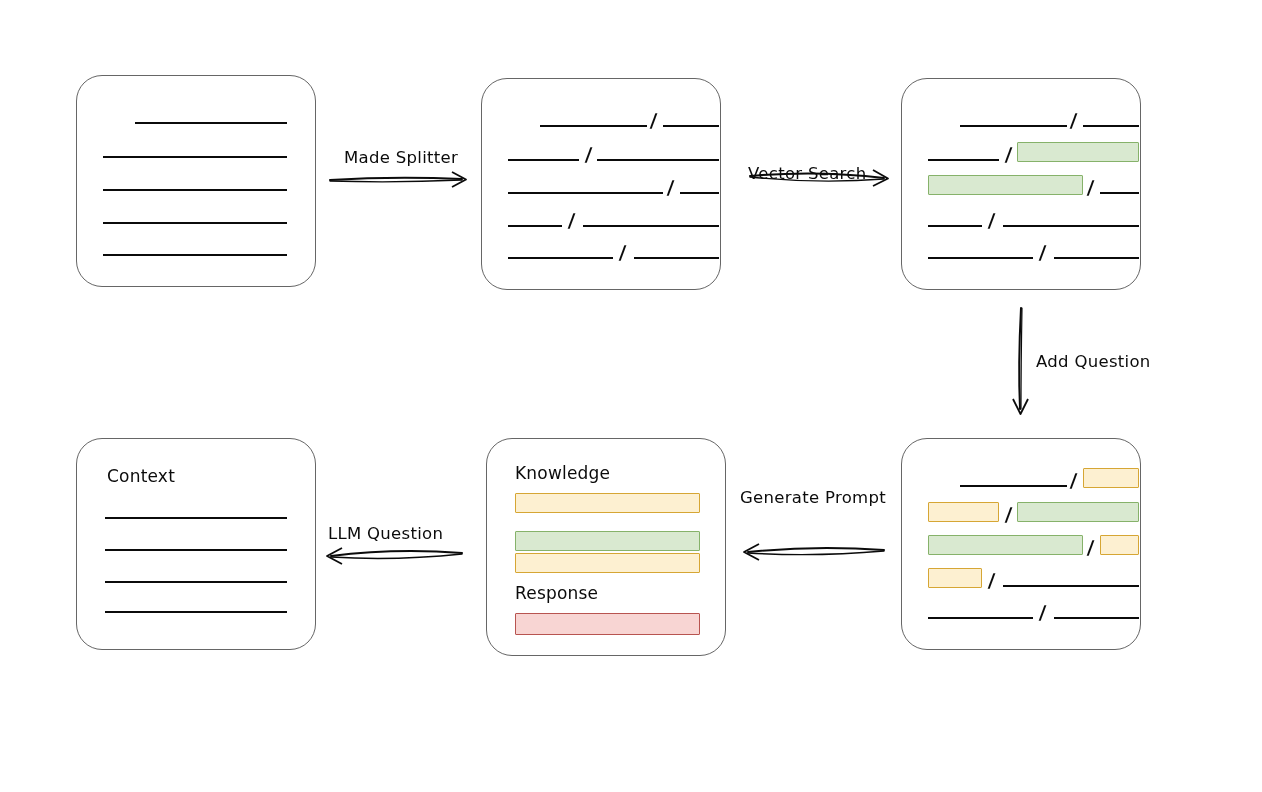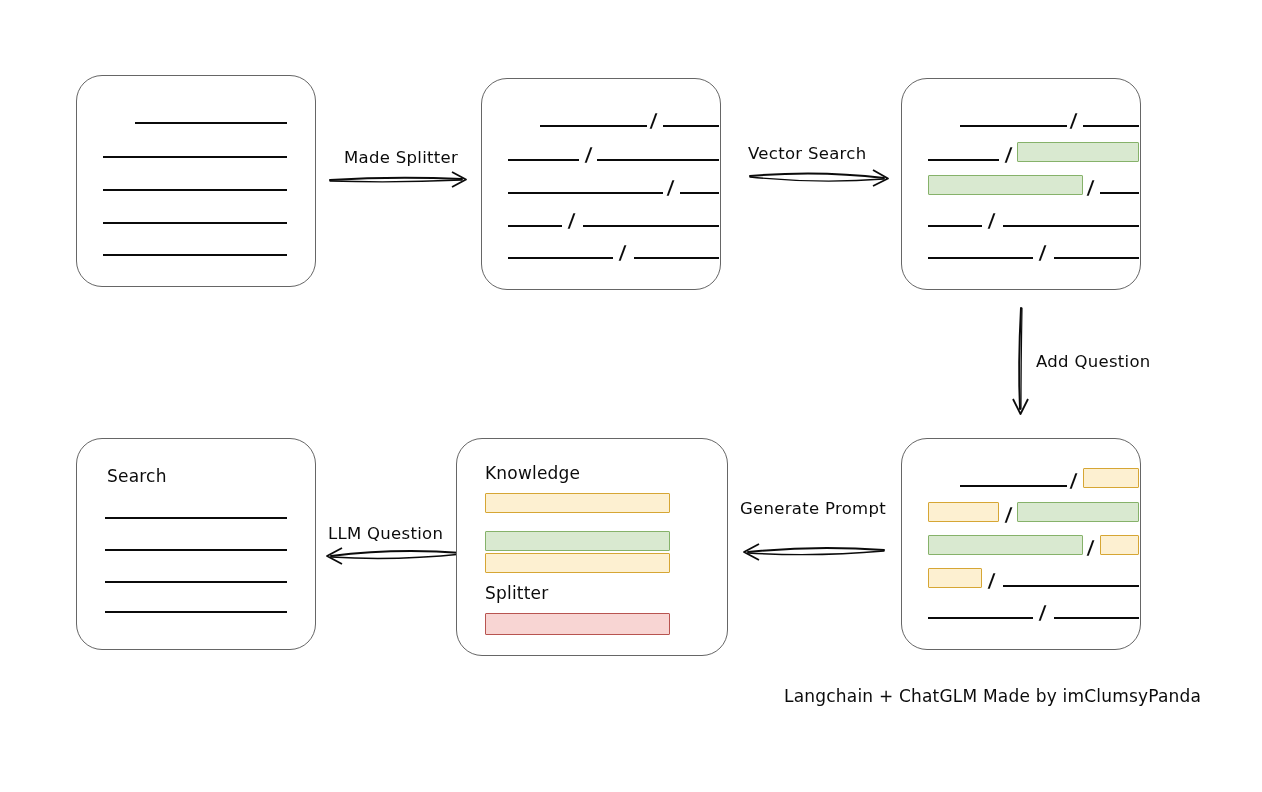--- a/index.html
+++ b/index.html
@@ -170,38 +170,37 @@
         <div class="seg green" style="left: 26px; top: 96px; width: 155px; height: 20px;"></div>
         <div class="slash" style="left: 185px; top: 99px;">/</div>
         <div class="seg yellow" style="left: 198px; top: 96px; width: 39px; height: 20px;"></div>
         <div class="seg yellow" style="left: 26px; top: 129px; width: 54px; height: 20px;"></div>
         <div class="slash" style="left: 86px; top: 132px;">/</div>
         <div class="rowline" style="left: 101px; top: 146px; width: 136px;"></div>
         <div class="rowline" style="left: 26px; top: 178px; width: 105px;"></div>
         <div class="slash" style="left: 137px; top: 164px;">/</div>
         <div class="rowline" style="left: 152px; top: 178px; width: 85px;"></div>
       </div>
-      <div class="node" style="left: 456px; top: 438px; width: 272px; height: 218px;">
+      <div class="node" style="left: 486px; top: 438px; width: 240px; height: 218px;">
         <div class="node-title" style="left: 28px; top: 24px;">Knowledge</div>
-        <div class="node-title" style="left: 28px; top: 144px;">Splitter</div>
+        <div class="node-title" style="left: 28px; top: 144px;">Response</div>
         <div class="seg yellow" style="left: 28px; top: 54px; width: 185px; height: 20px;"></div>
         <div class="seg green" style="left: 28px; top: 92px; width: 185px; height: 20px;"></div>
         <div class="seg yellow" style="left: 28px; top: 114px; width: 185px; height: 20px;"></div>
         <div class="seg red" style="left: 28px; top: 174px; width: 185px; height: 22px;"></div>
       </div>
       <div class="node" style="left: 76px; top: 438px; width: 240px; height: 212px;">
-        <div class="node-title" style="left: 30px; top: 27px;">Search</div>
+        <div class="node-title" style="left: 30px; top: 27px;">Context</div>
         <div class="rowline" style="left: 28px; top: 78px; width: 182px;"></div>
         <div class="rowline" style="left: 28px; top: 110px; width: 182px;"></div>
         <div class="rowline" style="left: 28px; top: 142px; width: 182px;"></div>
         <div class="rowline" style="left: 28px; top: 172px; width: 182px;"></div>
       </div>
     </div>
   <div id="edge-label-host">
       <div class="edge-label" style="left: 344px; top: 148px;">Made Splitter</div>
-      <div class="edge-label" style="left: 748px; top: 144px;">Vector Search</div>
+      <div class="edge-label" style="left: 748px; top: 164px;">Vector Search</div>
       <div class="edge-label" style="left: 1036px; top: 352px;">Add Question</div>
-      <div class="edge-label" style="left: 740px; top: 499px;">Generate Prompt</div>
+      <div class="edge-label" style="left: 740px; top: 488px;">Generate Prompt</div>
       <div class="edge-label" style="left: 328px; top: 524px;">LLM Question</div>
     </div>
 
-  <div class="footer" style="left:784px; top:686px;">Langchain + ChatGLM Made by imClumsyPanda</div>
 </div>
 
 </body></html>

